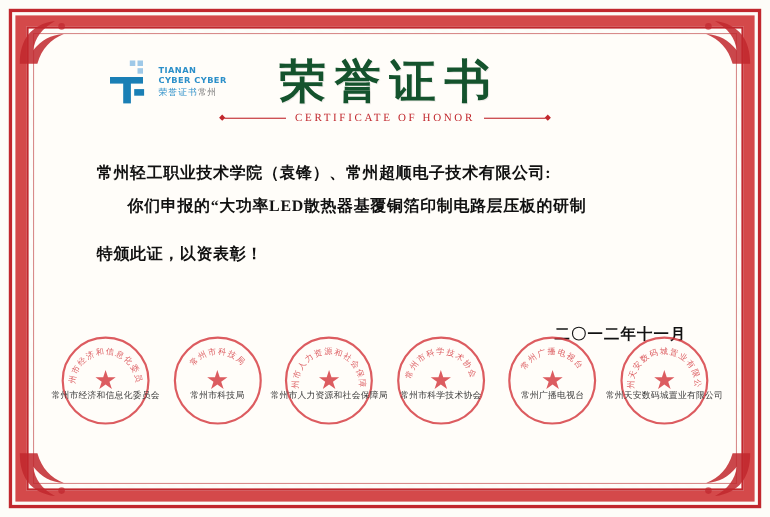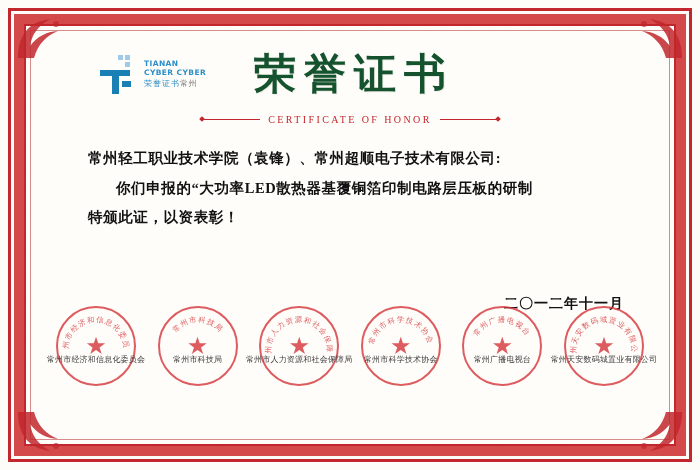--- a/index.html
+++ b/index.html
@@ -128,21 +128,21 @@
   .title-cn {
     font-family: "DejaVu Serif", serif;
     font-size: 42px;
     font-weight: bold;
     color: #14532d;
     letter-spacing: 8px;
     text-shadow: 1px 1px 0 rgba(0,0,0,0.08);
     padding-left: 8px;
   }
   .title-en-wrap {
-    margin-top: 12px;
+    margin-top: 0;
     display: flex;
     align-items: center;
     justify-content: center;
     gap: 8px;
   }
   .title-en {
     font-size: 10px;
     color: #c1272d;
     letter-spacing: 2.4px;
     font-family: "Liberation Serif", serif;
@@ -174,21 +174,21 @@
   }
   .line {
     font-family: Liberation Serif, serif;
     font-size: 14.5px;
     color: #111;
     font-weight: bold;
     line-height: 2.05;
     letter-spacing: 0.6px;
   }
   .line.indent { text-indent: 28px; }
-  .line.para { }
+  .line.para { margin-top: 14px; }
 
   .date-line {
     position: absolute;
     right: 40px;
     top: 259px;
     font-family: "DejaVu Serif", serif;
     font-size: 14px;
     font-weight: bold;
     color: #111;
     letter-spacing: 1px;

